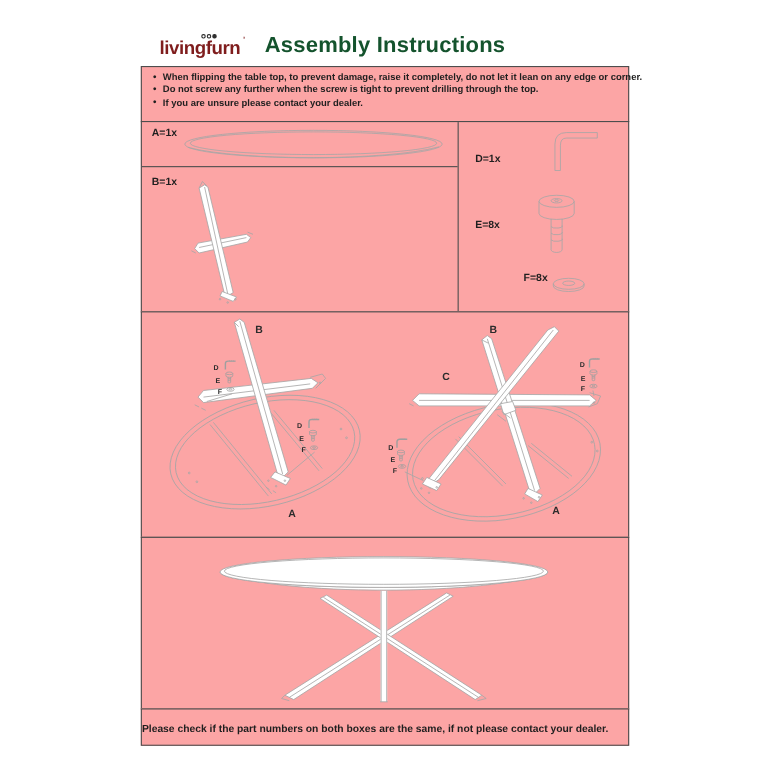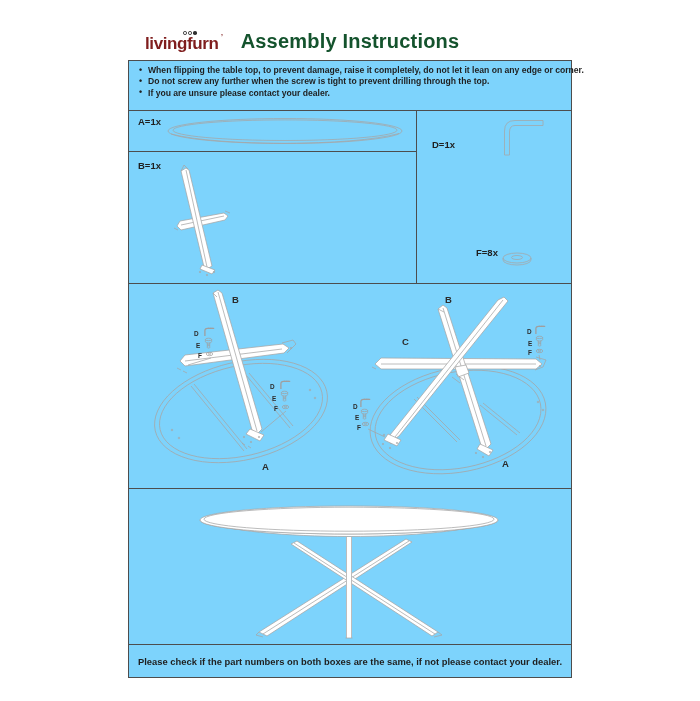--- a/index.html
+++ b/index.html
@@ -1,21 +1,21 @@
 <!DOCTYPE html>
 <html><head>
 <meta charset="utf-8">
 <style>
   html,body{margin:0;padding:0;}
   body{
     width:700px;height:701px;background:#ffffff;position:relative;
     font-family:"Liberation Sans",sans-serif;color:#2a2a2a;overflow:hidden;
   }
   .page{position:absolute;left:128px;top:0;width:444px;height:701px;}
-  .box{position:absolute;border:1px solid #4d4d4d;background:#7dd3fc;box-sizing:border-box;}
+  .box{position:absolute;border:1px solid #4d4d4d;background:#fca5a5;box-sizing:border-box;}
 
   
   .header-row{position:absolute;left:0;top:30px;width:444px;height:28px;}
   .brand{position:absolute;left:17px;top:4px;font-size:17px;font-weight:700;color:#7f1d1d;letter-spacing:-0.4px;}
   .brand .dots{position:absolute;left:38px;top:-3px;display:flex;gap:1.5px;}
   .brand .dots i{display:block;width:3.5px;height:3.5px;border-radius:50%;box-sizing:border-box;}
   .brand .dots i.hollow{border:1.1px solid #2f2f2f;background:#fff;}
   .brand .dots i.solid{background:#2f2f2f;}
   .brand .tm{position:absolute;right:-4px;top:-1px;font-size:7px;font-weight:700;}
   .title{position:absolute;left:0;top:0;width:100%;text-align:center;font-size:20px;font-weight:600;color:#14532d;letter-spacing:0.2px;}
@@ -37,21 +37,21 @@
   .hw-row{position:absolute;left:0;width:100%;}
   svg{display:block;}
   .lineart{stroke:#a6a6a6;fill:none;stroke-width:0.75;}
   .lineart .white{fill:#ffffff;}
   .dlabel{font-family:"Liberation Sans",sans-serif;font-size:9.5px;font-weight:600;fill:#2b2b2b;stroke:none;}
   .clabel{font-family:"Liberation Sans",sans-serif;font-size:6.4px;font-weight:600;fill:#2b2b2b;stroke:none;}
 
   
   .steps-panel{left:0;top:283px;width:444px;height:206px;}
   .final-panel{left:0;top:488px;width:444px;height:157px;}
-  .footer-box{left:0;top:644px;width:444px;height:34px;display:flex;align-items:center;justify-content:center;}
+  .footer-box{left:0;top:644px;width:444px;height:34px;display:flex;align-items:center;}
   .footer-note{font-size:9.4px;font-weight:600;color:#1f1f1f;white-space:nowrap;}
   .abs{position:absolute;}
 </style>
 </head>
 <body>
 
 <svg width="0" height="0" style="position:absolute">
   <defs>
     <g id="ico-key" fill="none" stroke="#9f9f9f" stroke-width="1.3">
       <path d="M0.9,9 L0.9,3.8 Q0.9,1.3 3.4,1.3 L10.2,1.3"></path>
@@ -121,20 +121,32 @@
     </div>
 
 
     <div class="part-box hardware">
       <div class="hw-row" style="top:0;height:56px;">
         <span class="part-label" style="left:15px;top:28px;">D=1x</span>
         <svg class="lineart abs" style="left:78px;top:6px;" width="52" height="42" viewBox="0 0 52 42">
           <path d="M9.5,38 L9.5,14 Q9.5,3.5 20,3.5 L48,3.5"></path>
           <path d="M14.5,38 L14.5,15 Q14.5,8.5 20,8.5 L48,8.5"></path>
           <path d="M9.5,38 L14.5,38 M48,3.5 L48,8.5"></path>
+        </svg>
+      </div>
+      <div class="hw-row" style="top:56px;height:66px;">
+        <span class="part-label" style="left:15px;top:32px;">E=8x</span>
+        <svg class="lineart abs" style="left:66px;top:6px;" width="46" height="62" viewBox="0 0 46 62">
+          <ellipse cx="23" cy="10" rx="16" ry="5.5"></ellipse>
+          <path d="M7,10 L7,21 A16,5.5 0 0 0 39,21 L39,10"></path>
+          <ellipse cx="23" cy="9.5" rx="5" ry="2"></ellipse>
+          <ellipse cx="23" cy="9.3" rx="2" ry="0.8"></ellipse>
+          <path d="M18,26 L18,54 M28,26 L28,54"></path>
+          <path d="M18,54 A5,2.5 0 0 0 28,54"></path>
+          <path d="M18,33 A5,1.8 0 0 0 28,32 M18,39 A5,1.8 0 0 0 28,38 M18,45 A5,1.8 0 0 0 28,44"></path>
         </svg>
       </div>
       <div class="hw-row" style="top:122px;height:50px;">
         <span class="part-label" style="left:15px;top:14px;padding-left:44px;">F=8x</span>
         <svg class="lineart abs" style="left:80px;top:16px;" width="40" height="20" viewBox="0 0 40 20">
           <ellipse cx="20" cy="9" rx="14" ry="5"></ellipse>
           <path d="M6,9 L6,11 A14,5 0 0 0 34,11 L34,9"></path>
           <ellipse cx="20" cy="8.5" rx="5.5" ry="2"></ellipse>
         </svg>
       </div>

